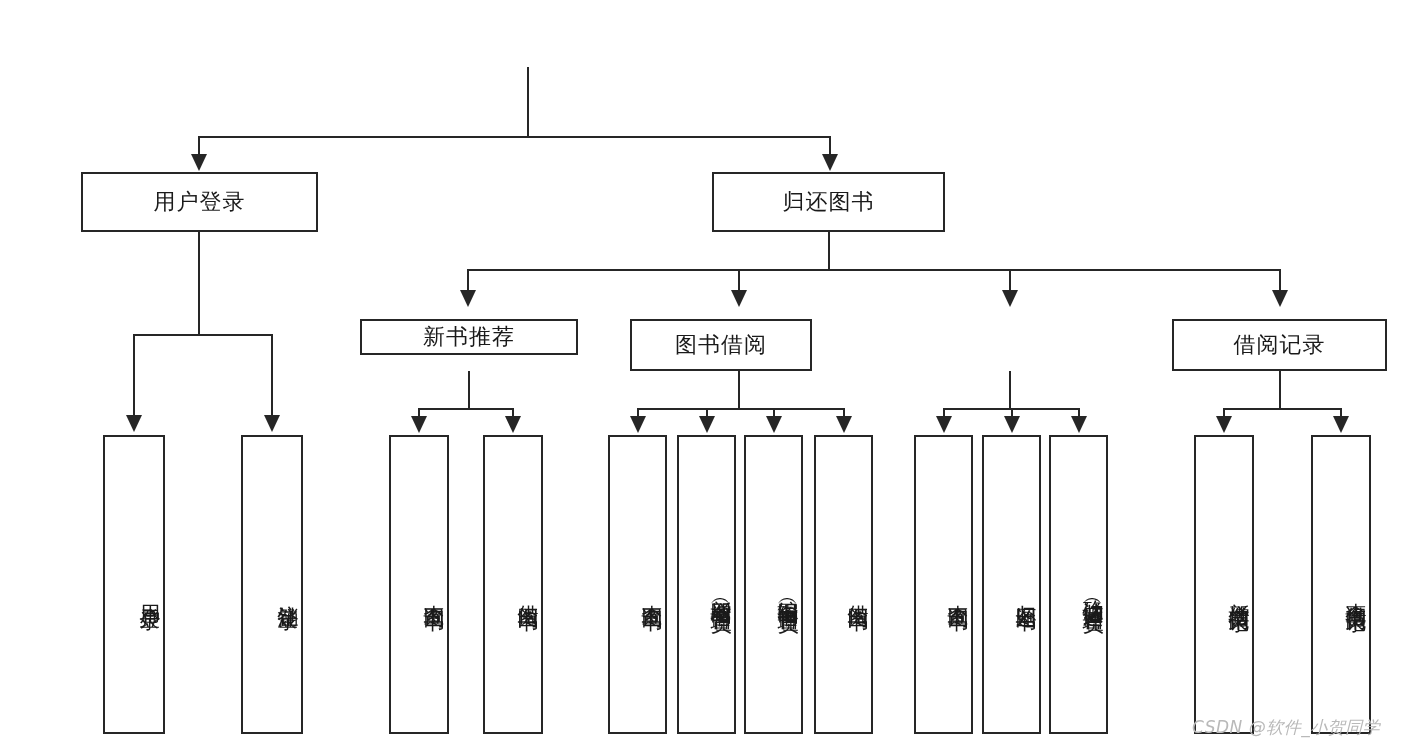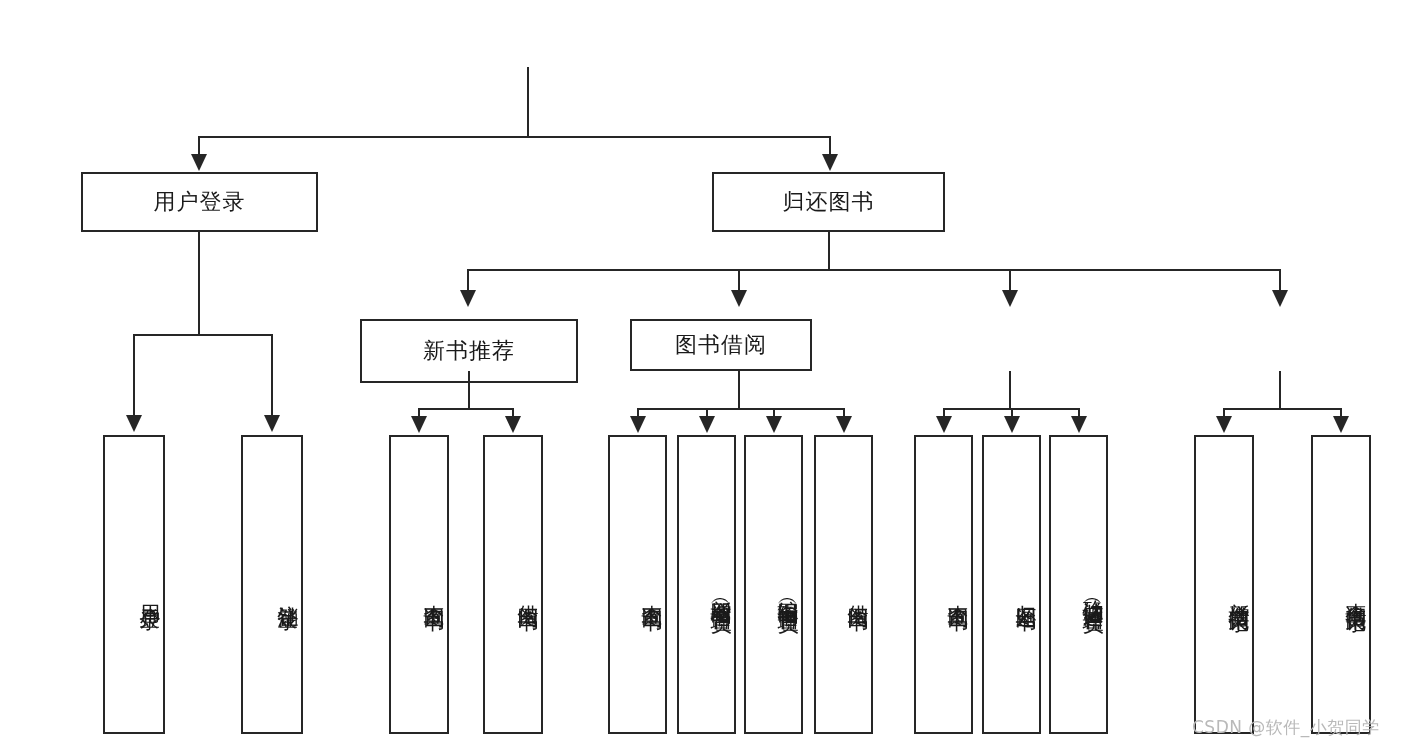--- a/index.html
+++ b/index.html
@@ -100,25 +100,28 @@
   <div class="edge h" style="left:467px; top:269px; width:814px;"></div>
   <div class="edge v" style="left:467px; top:269px; height:22px;"></div>
   <div class="edge v" style="left:738px; top:269px; height:22px;"></div>
   <div class="edge v" style="left:1009px; top:269px; height:22px;"></div>
   <div class="edge v" style="left:1279px; top:269px; height:22px;"></div>
   <div class="arrow" style="left:460px; top:290px;"></div>
   <div class="arrow" style="left:731px; top:290px;"></div>
   <div class="arrow" style="left:1002px; top:290px;"></div>
   <div class="arrow" style="left:1272px; top:290px;"></div>
 
-  <div class="node horiz" style="left:360px; top:319px; width:218px; height:64px;">
+  <div class="node horiz" style="left:360px; top:319px; width:218px; height:36px;">
     <span class="label">新书推荐</span>
   </div>
   <div class="node horiz" style="left:630px; top:319px; width:182px; height:52px;">
     <span class="label">图书借阅</span>
+  </div>
+  <div class="node horiz" style="left:1172px; top:319px; width:215px; height:52px;">
+    <span class="label">借阅记录</span>
   </div>
 
   <div class="edge v" style="left:468px; top:371px; height:38px;"></div>
   <div class="edge h" style="left:418px; top:408px; width:96px;"></div>
   <div class="edge v" style="left:418px; top:408px; height:9px;"></div>
   <div class="edge v" style="left:512px; top:408px; height:9px;"></div>
   <div class="arrow" style="left:411px; top:416px;"></div>
   <div class="arrow" style="left:505px; top:416px;"></div>
 
   <div class="edge v" style="left:738px; top:371px; height:38px;"></div>
@@ -185,15 +188,15 @@
     <span class="label">确认归还（管理员）</span>
   </div>
 
   <div class="node vert" style="left:1194px; top:435px; width:60px; height:299px;">
     <span class="label">新增借阅记录</span>
   </div>
   <div class="node vert" style="left:1311px; top:435px; width:60px; height:299px;">
     <span class="label">查询借阅记录</span>
   </div>
 
-  <div id="watermark" style="left:1192px; top:716px;">CSDN @软件_小贺同学</div>
+  <div id="watermark" style="left:1192px; top:716px;font-style:italic;">CSDN @软件_小贺同学</div>
 
 </div>
 
 </body></html>

